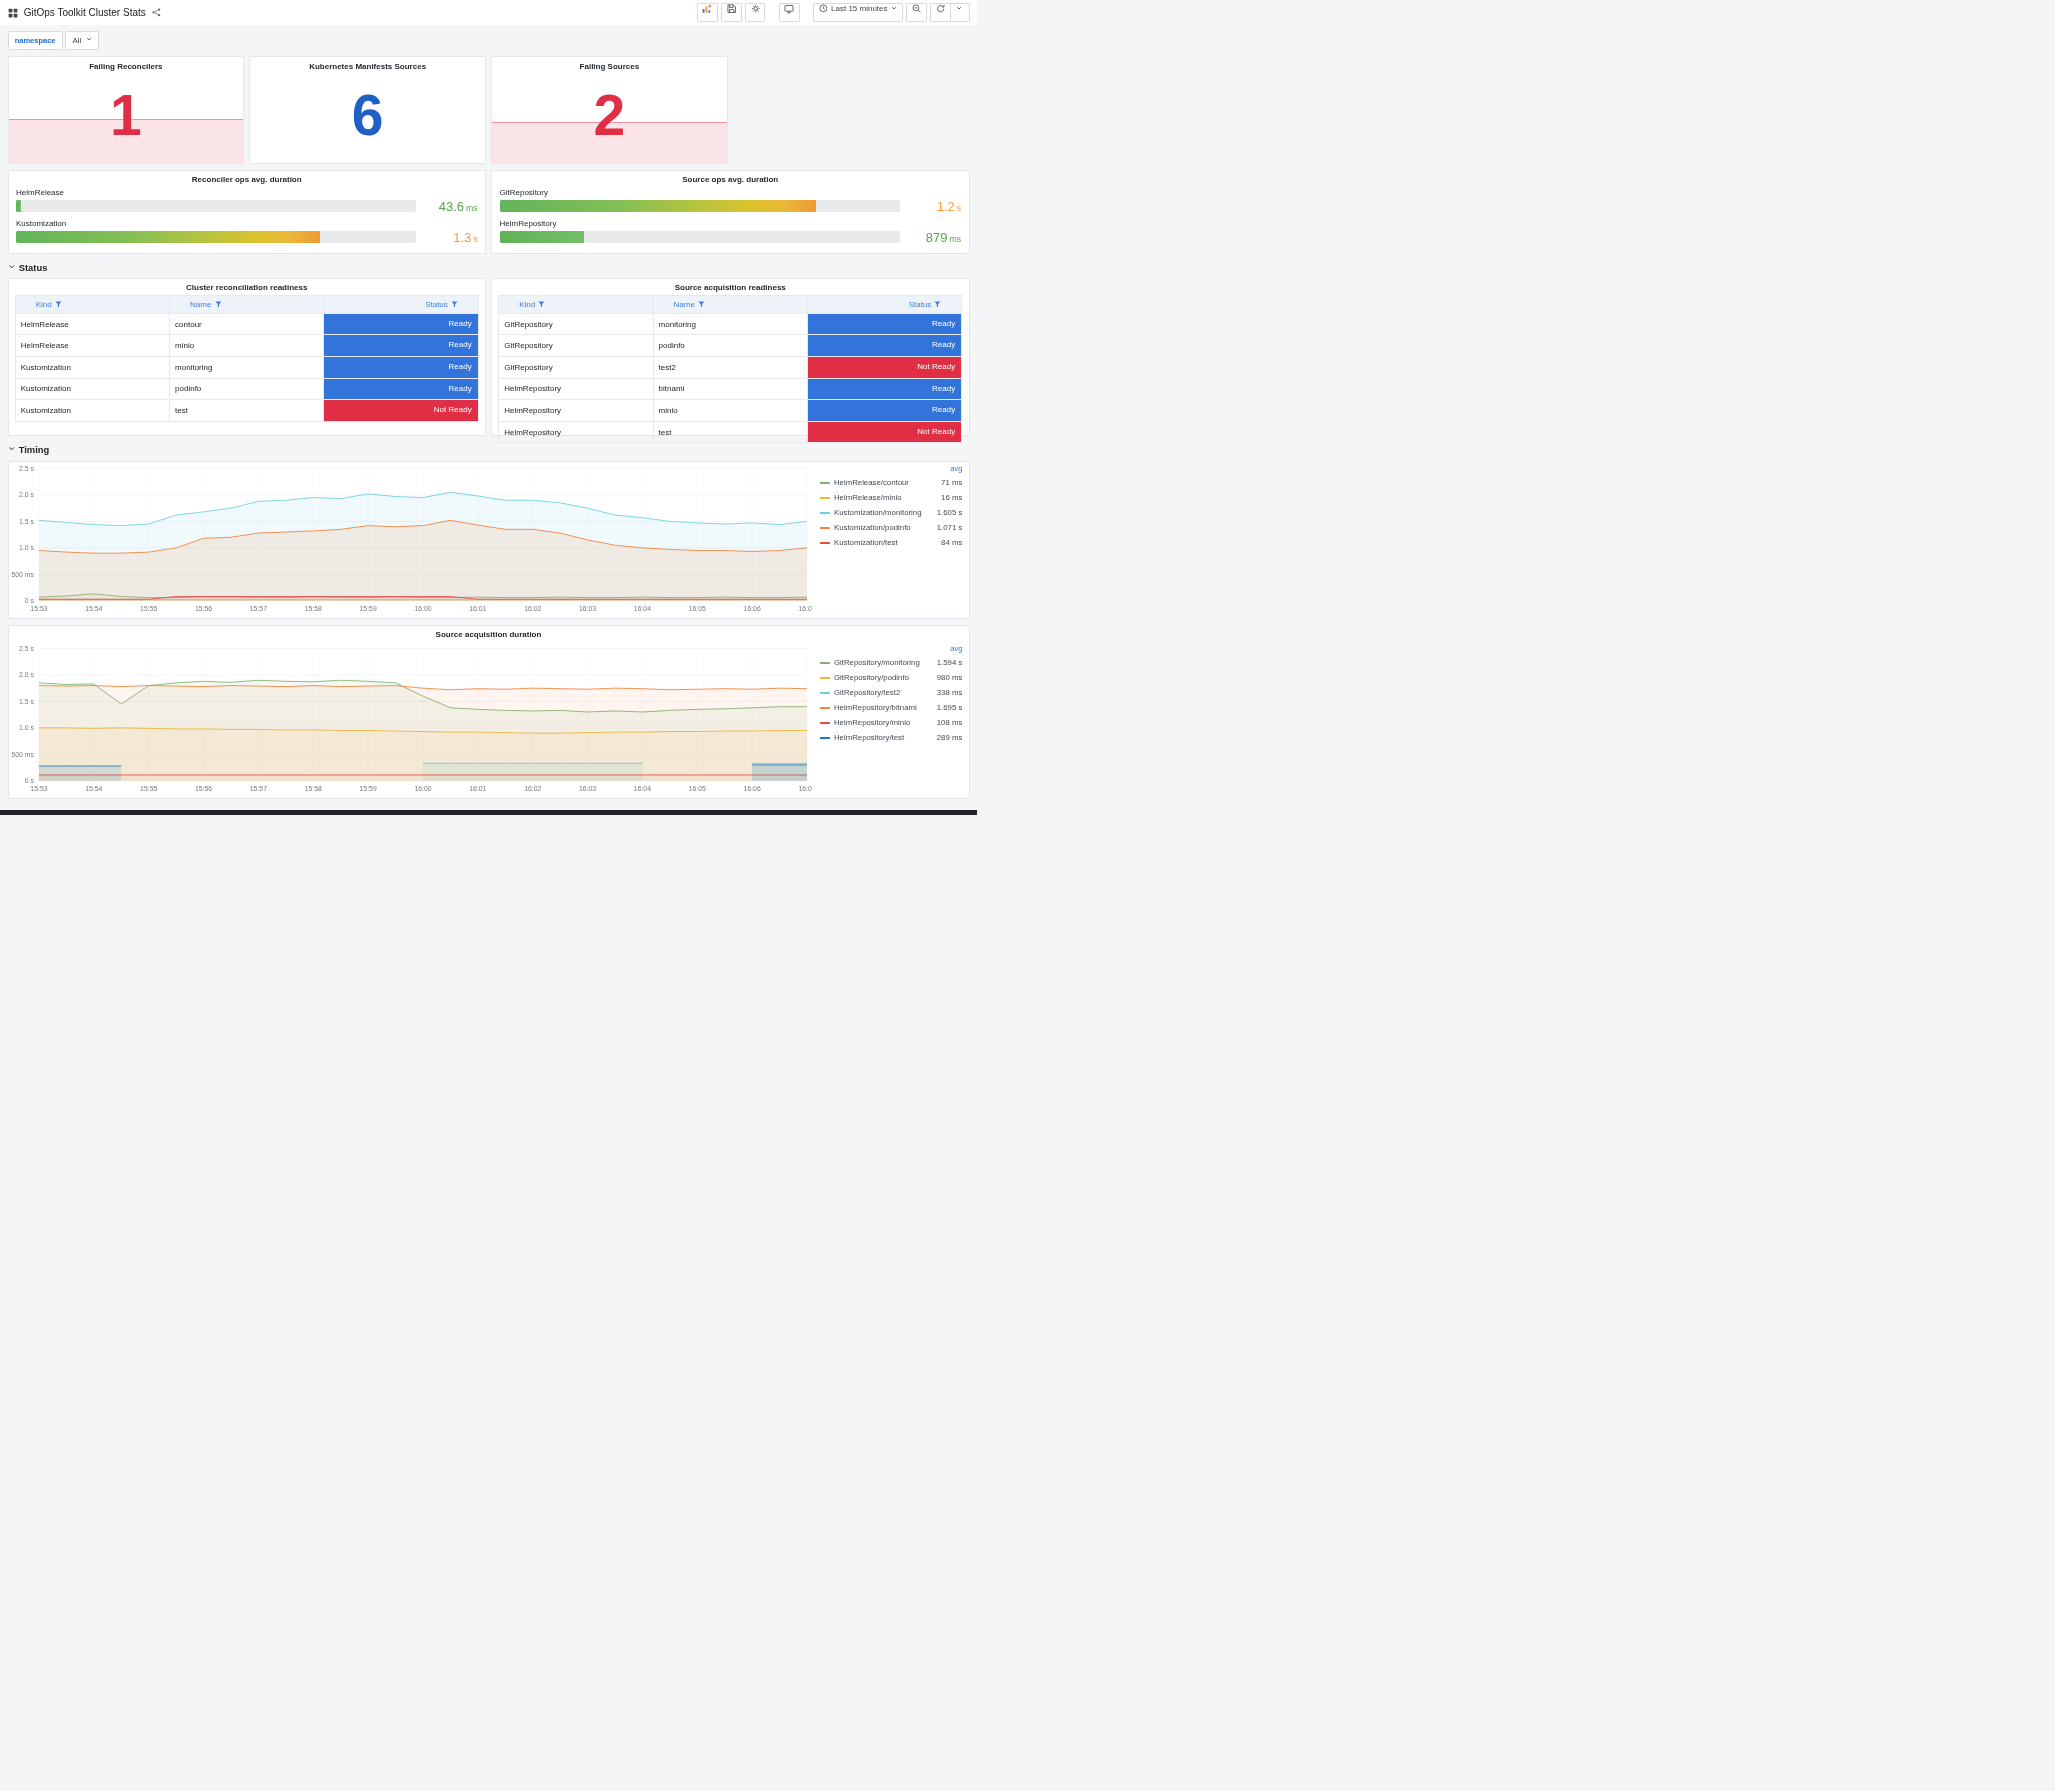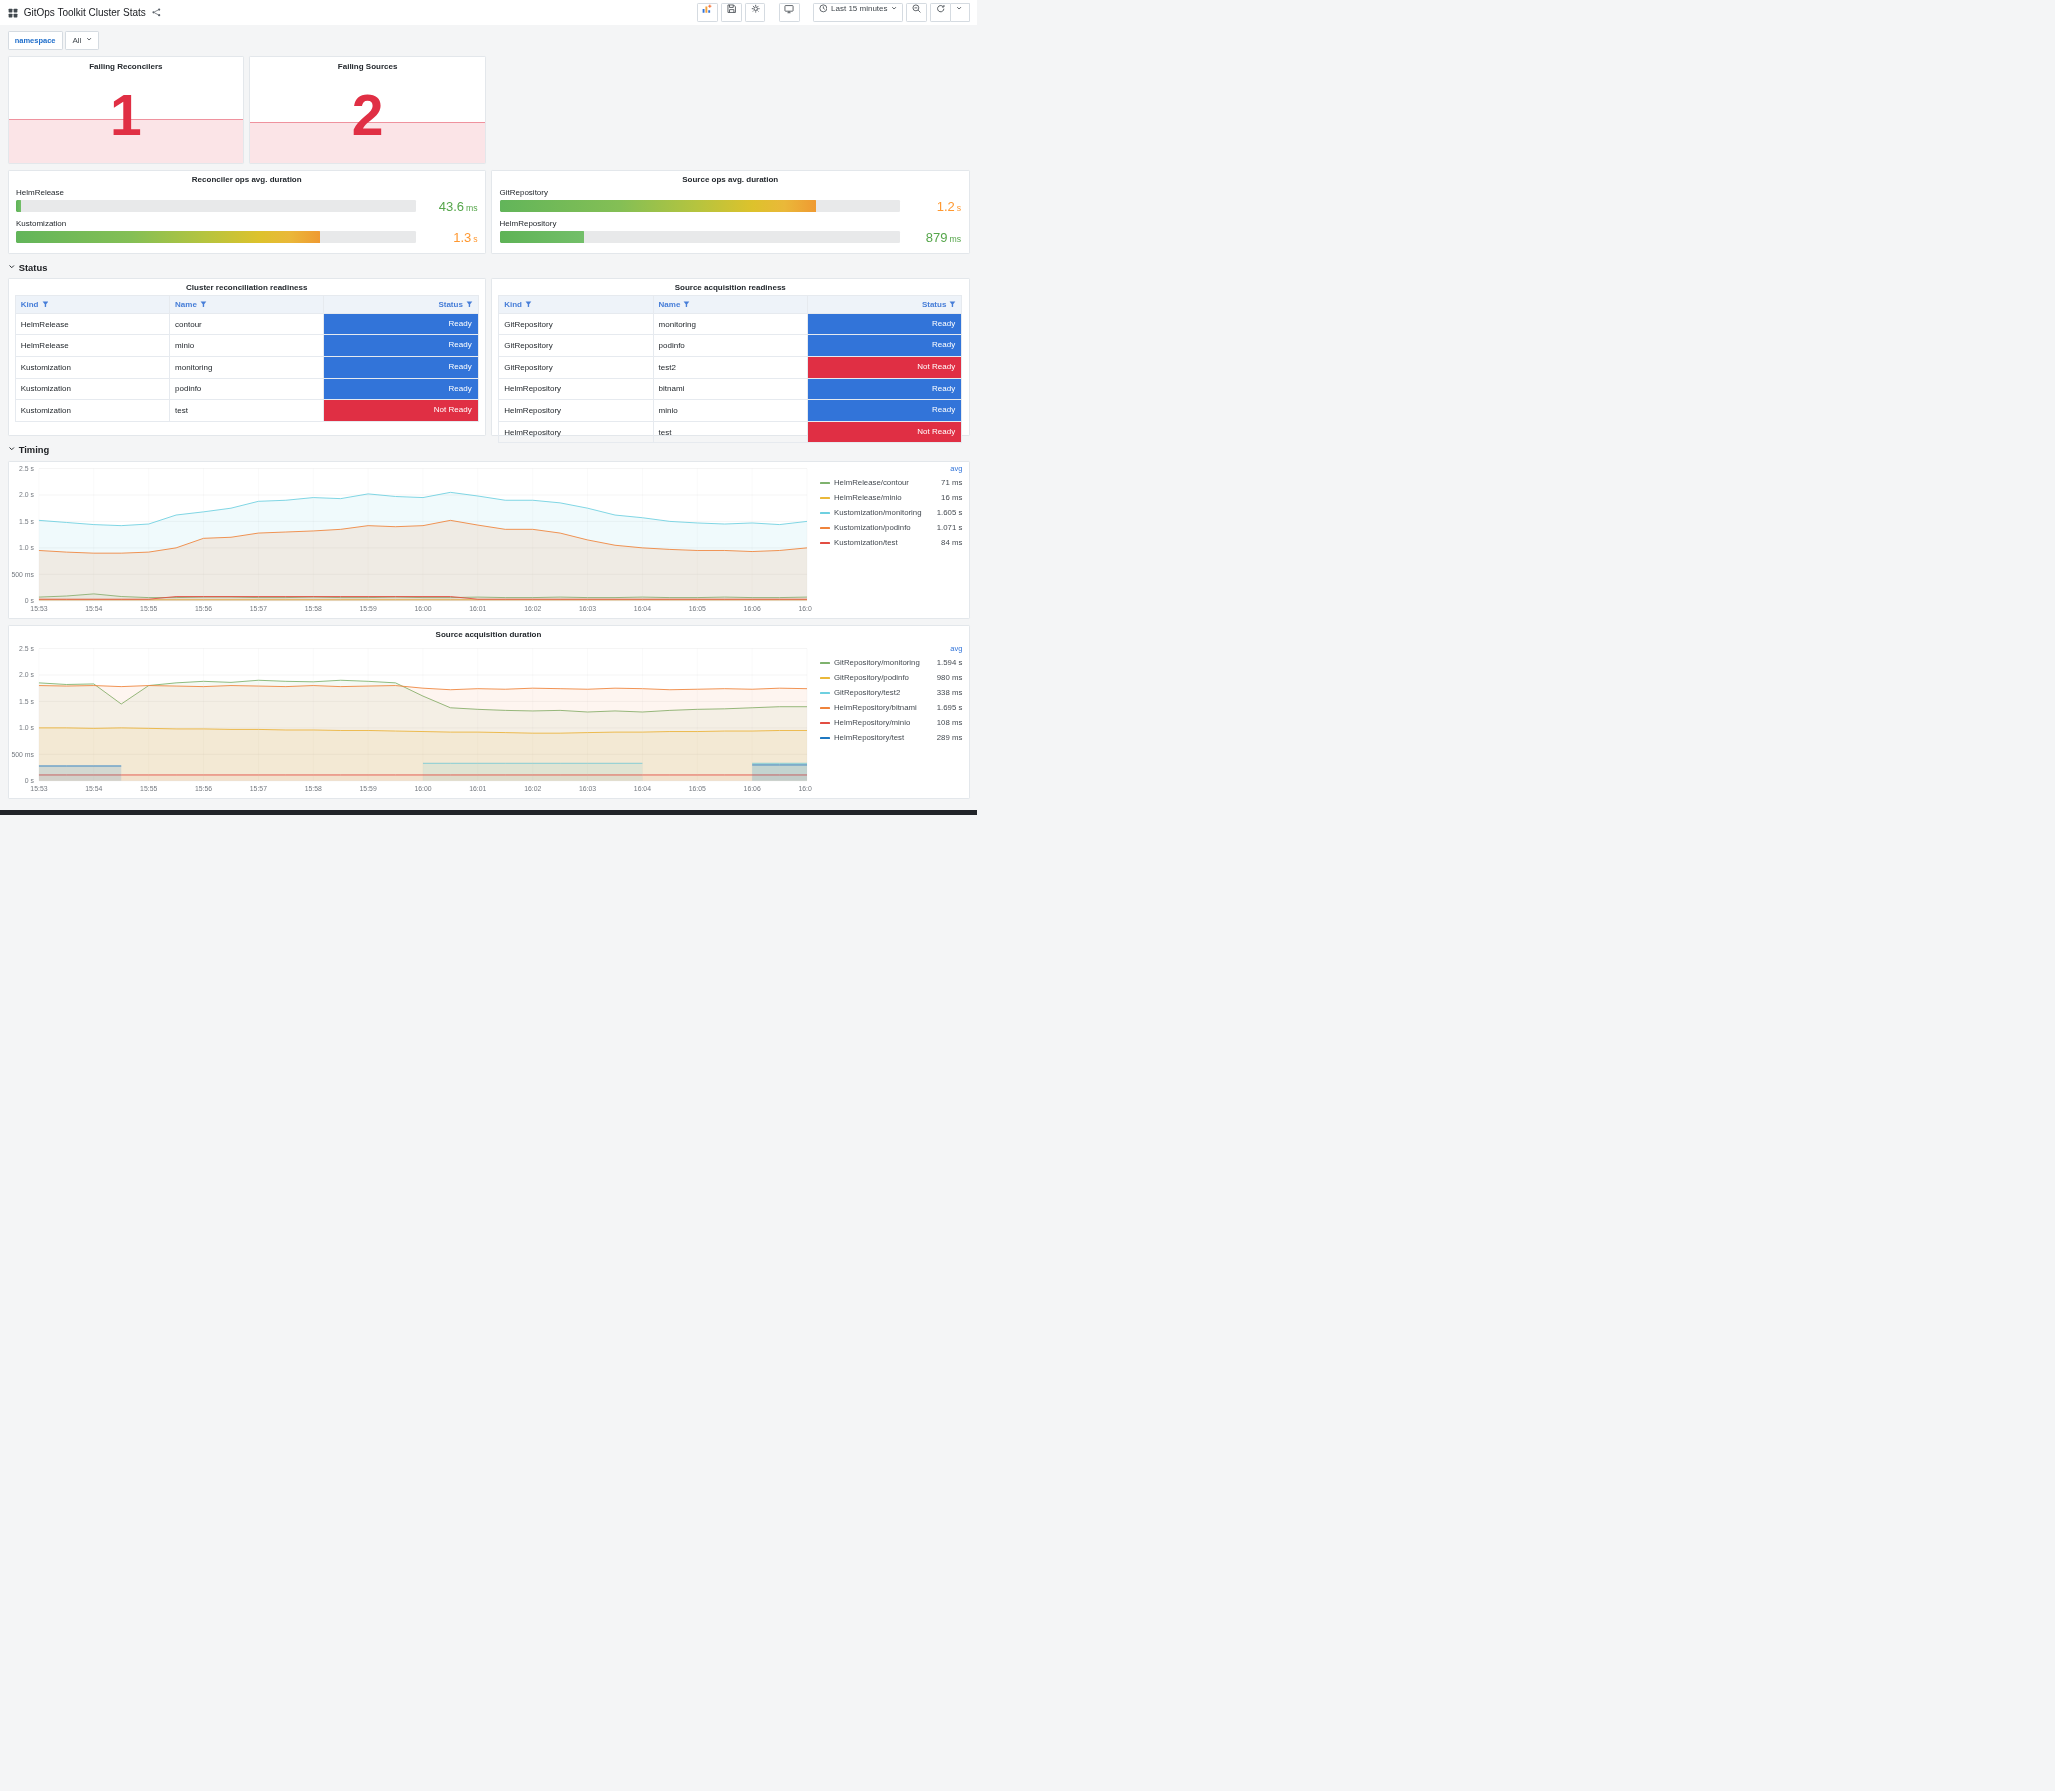--- a/index.html
+++ b/index.html
@@ -43,21 +43,21 @@
   .bar-gradient{background:linear-gradient(90deg,#62b55a 0%,#84bf55 38%,#b5c43f 62%,#ddc22c 80%,#eab839 90%,#ef9a32 100%)}
   .gauge-value{width:54px;text-align:right;white-space:nowrap}
   .gv-num{font-size:13px;font-weight:500}
   .gv-unit{font-size:8.7px;margin-left:1.9px}
   
   .section-row{display:flex;align-items:center;gap:3.7px;margin:8px 0 0;cursor:pointer}
   .section-label{font-size:9.4px;font-weight:700;color:#202226}
   
   .table-panel{height:158px;padding:0 6.2px 6.2px}
   table.gf-table{width:100%;border-collapse:collapse;border:0.6px solid #e6eaef;font-size:8px;table-layout:fixed}
-  .gf-table th{height:18px;background:#eef3f9;color:#477ed8;font-weight:700;text-align:left;padding:0 5px;border-right:0.6px solid #e6eaef;cursor:pointer}
+  .gf-table th{height:18px;background:#eef3f9;color:#477ed8;font-weight:400;text-align:left;padding:0 20px;border-right:0.6px solid #e6eaef;cursor:pointer}
   .gf-table th.col-status{text-align:right}
   .gf-table th .funnel{margin-left:3.1px;vertical-align:-0.6px}
   .gf-table td{height:20.6px;padding:0 5px;border-top:0.6px solid #e6eaef;border-right:0.6px solid #e6eaef;color:#24292e}
   .gf-table th:last-child,.gf-table td:last-child{border-right:none}
   td.status-cell{padding:0}
   .status-badge{height:20.6px;line-height:20.6px;color:#fff;text-align:right;padding-right:6.2px;font-size:8px}
   
   .ts-panel{margin-top:5.6px;padding-bottom:2.5px}
   .ts-body{display:flex}
   .chart-box{flex:1;height:154px;position:relative;cursor:crosshair}
@@ -168,20 +168,25 @@
   </button>
 </div>
 
 <main class="main">
 
   <div class="row stats-row">
     <section class="panel stat-panel">
       <h2 class="panel-title">Failing Reconcilers</h2>
       <div class="stat-sparkline-fill" style="display: block; height: 42%;"></div>
       <div class="stat-value" style="color: rgb(224, 47, 68);">1</div>
+    </section>
+    <section class="panel stat-panel">
+      <h2 class="panel-title">Kubernetes Manifests Sources</h2>
+
+      <div class="stat-value" style="color: rgb(31, 96, 196);">6</div>
     </section>
     <section class="panel stat-panel">
       <h2 class="panel-title">Failing Sources</h2>
       <div class="stat-sparkline-fill" style="display: block; height: 39%;"></div>
       <div class="stat-value" style="color: rgb(224, 47, 68);">2</div>
     </section>
   </div>
 
   <div class="row two-col">
     <section class="panel gauge-panel">

